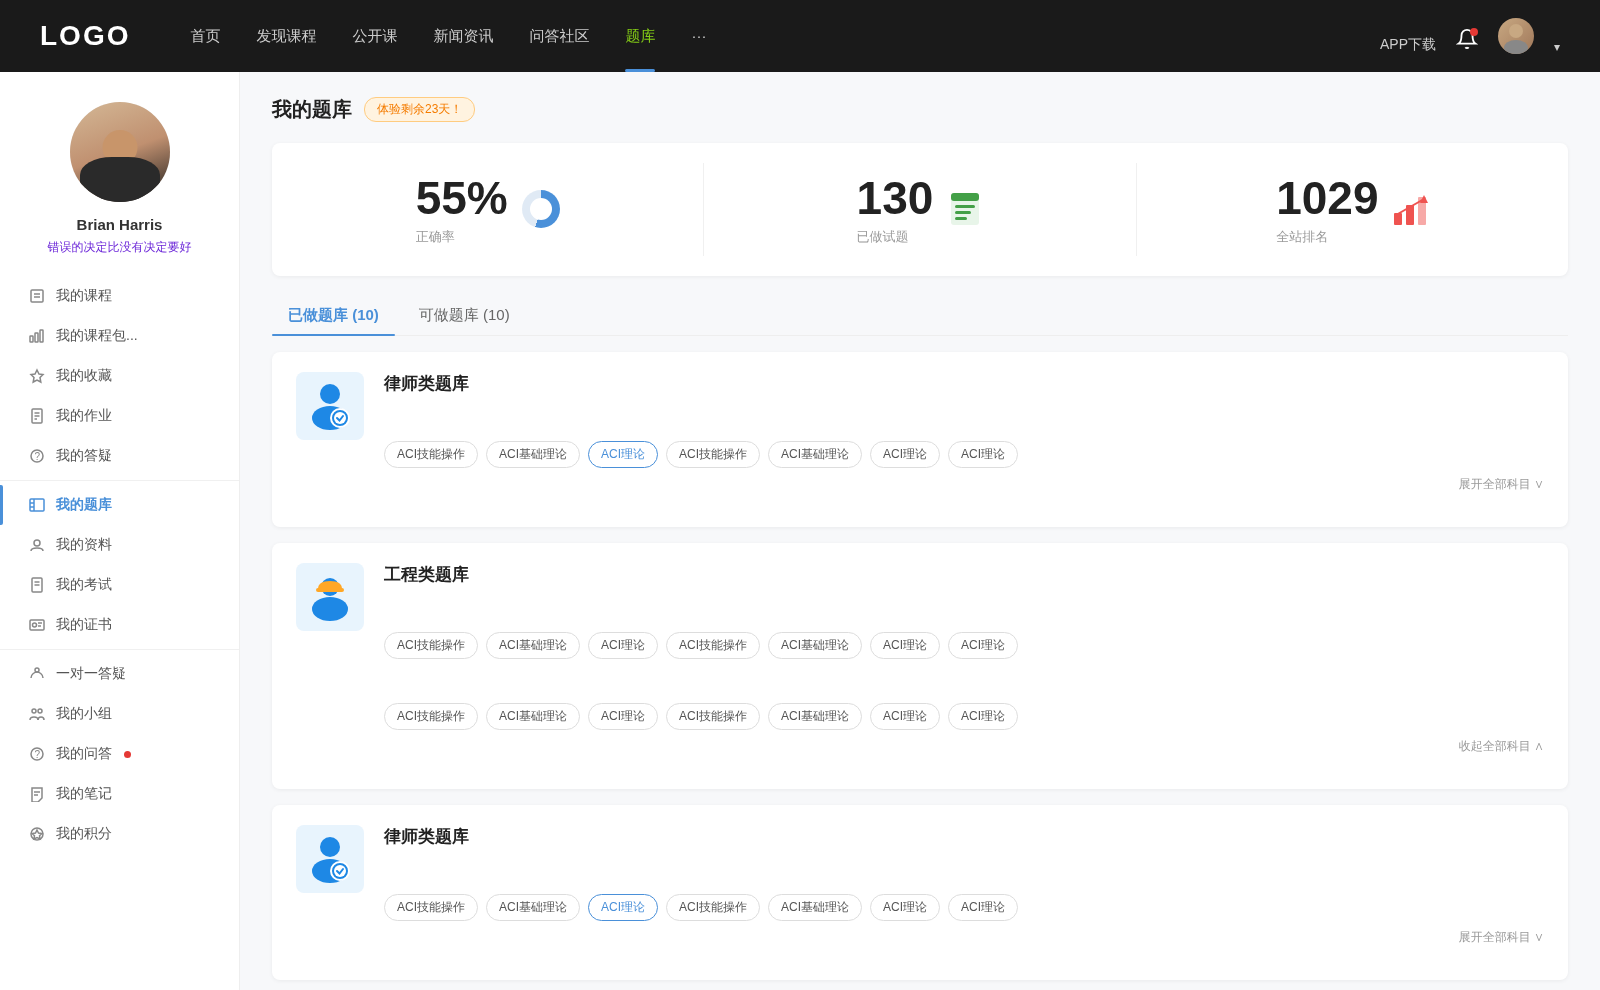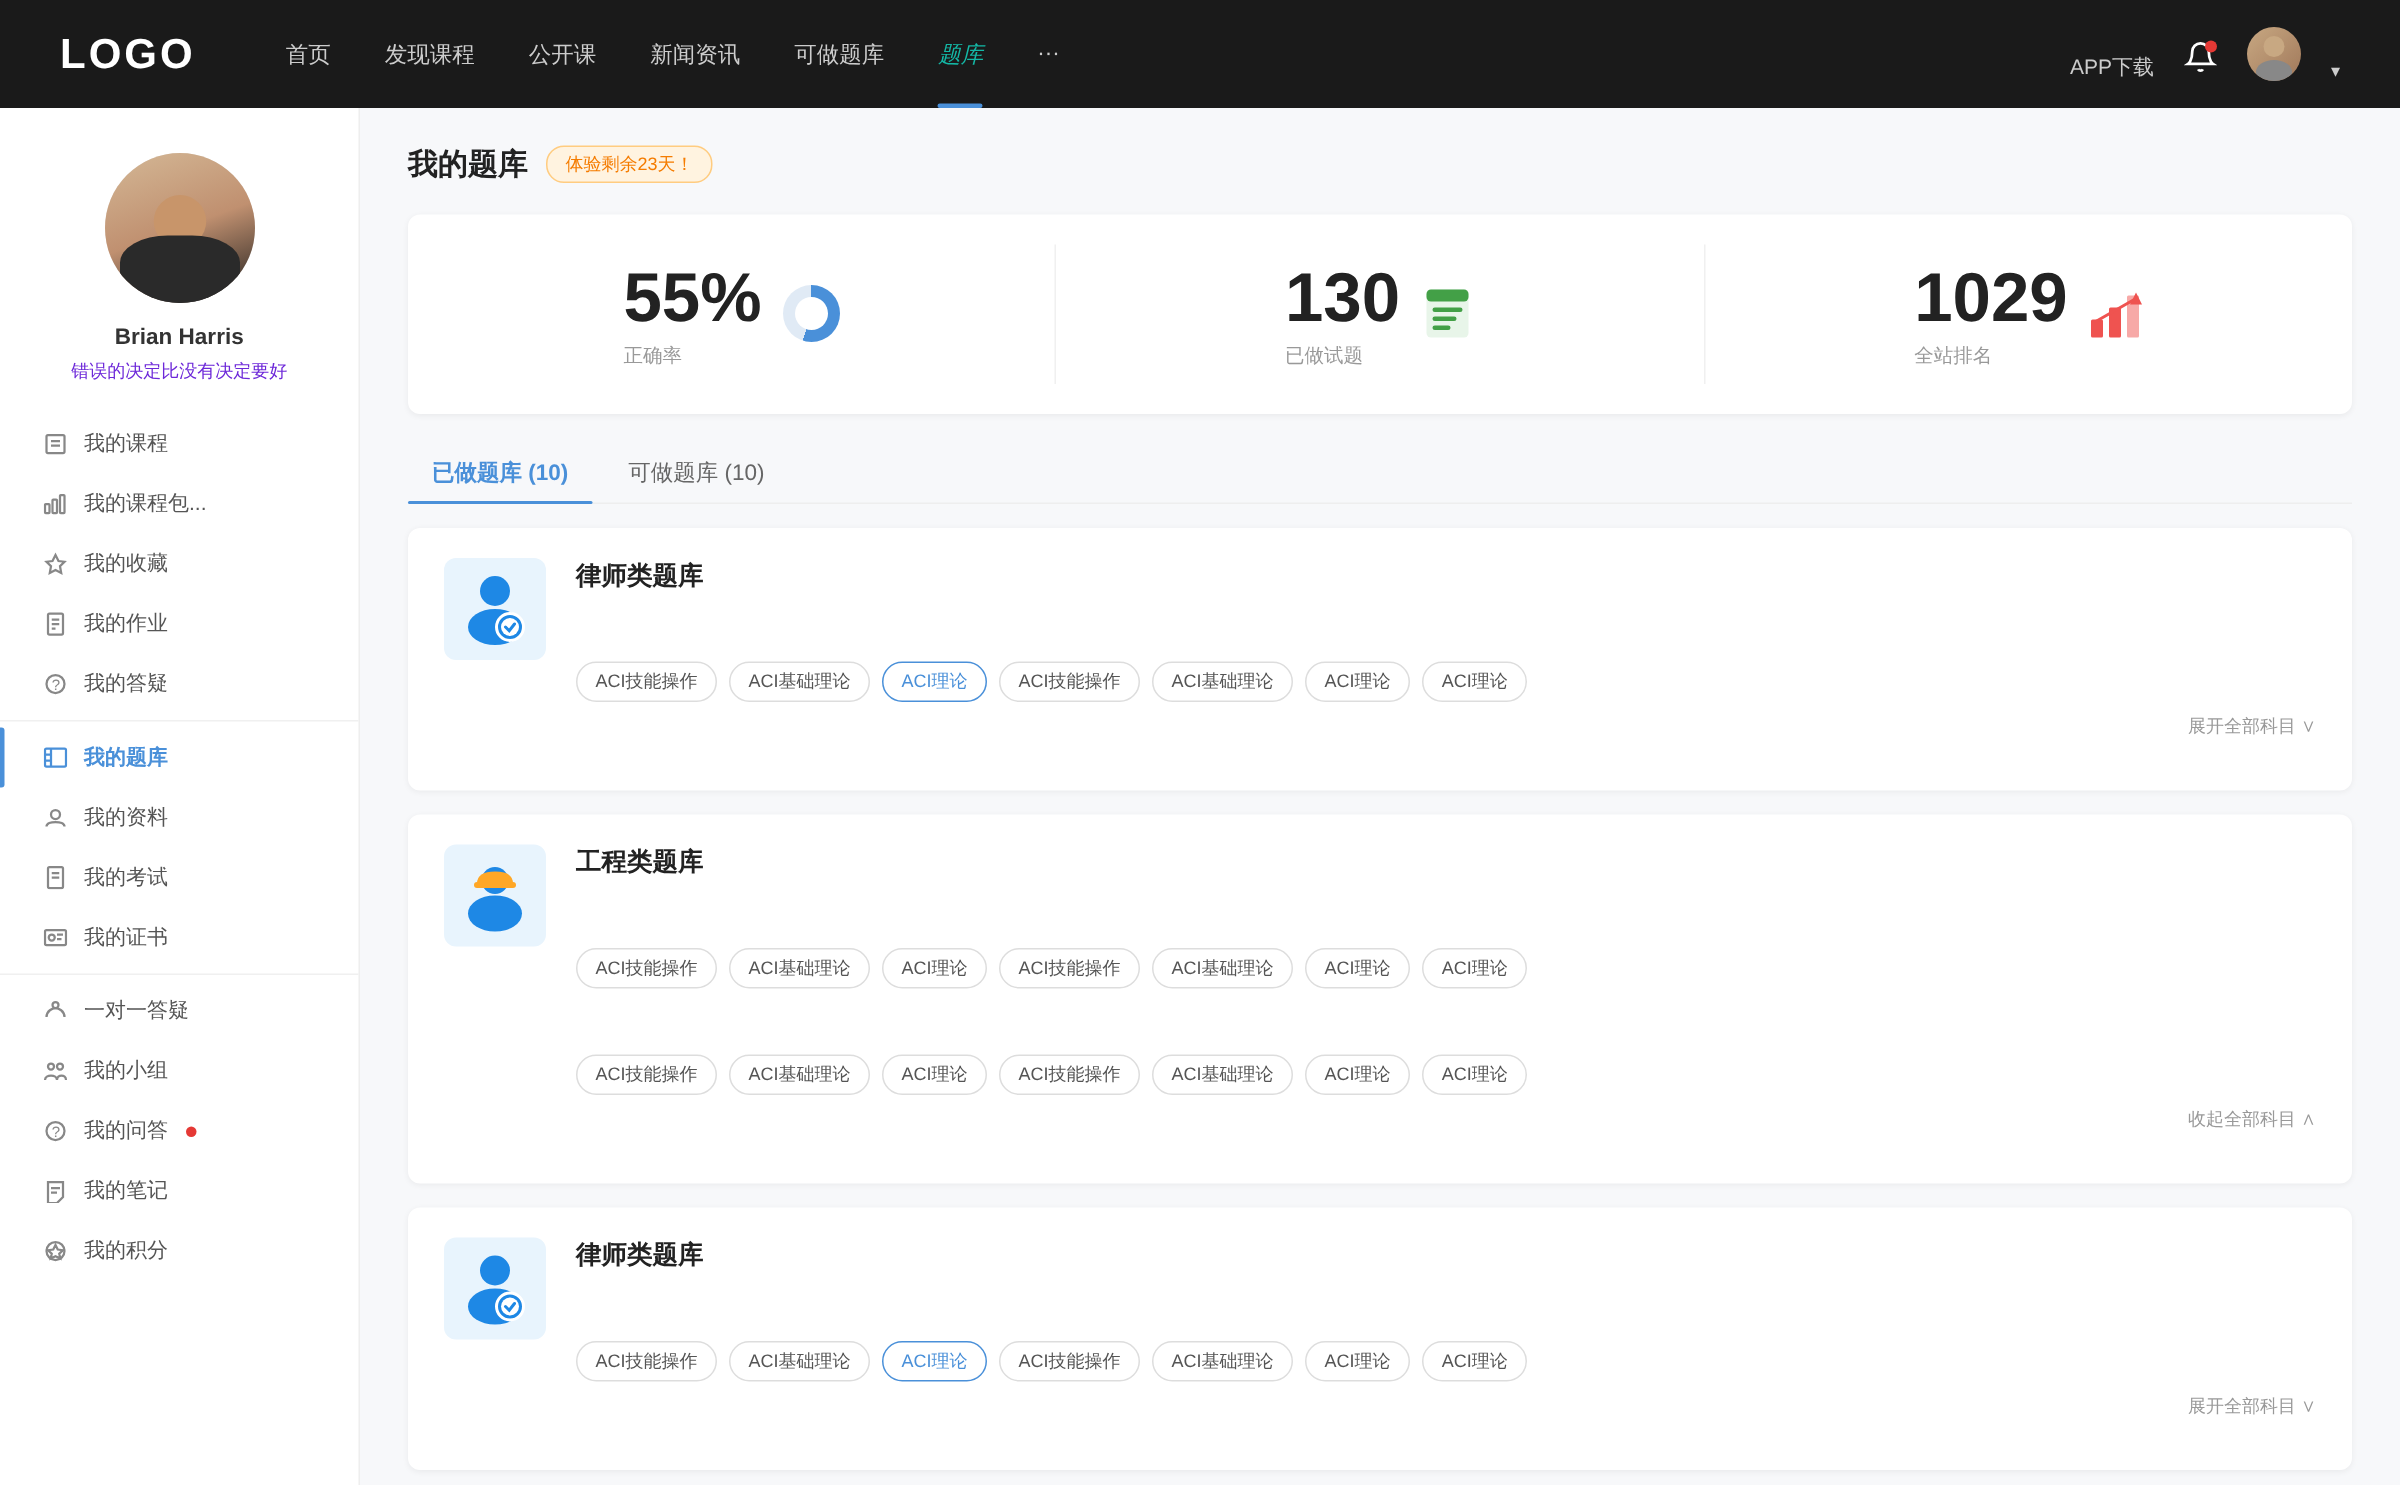--- a/index.html
+++ b/index.html
@@ -29,22 +29,21 @@
       flex: 1;
     }
     .navbar-menu-item {
       color: #ccc;
       font-size: 15px;
       cursor: pointer;
       padding: 4px 0;
       position: relative;
     }
     .navbar-menu-item.active {
-      color: #14b8a6;
-      font-style: italic;
+      color: #84cc16;
     }
     .navbar-menu-item.active::after {
       content: '';
       position: absolute;
       bottom: -22px;
       left: 0; right: 0;
       height: 3px;
       background: #4a90d9;
       border-radius: 2px;
     }
@@ -373,21 +372,21 @@
 </head>
 <body>
 
 <nav class="navbar">
   <span class="navbar-logo">LOGO</span>
   <div class="navbar-menu">
     <span class="navbar-menu-item">首页</span>
     <span class="navbar-menu-item">发现课程</span>
     <span class="navbar-menu-item">公开课</span>
     <span class="navbar-menu-item">新闻资讯</span>
-    <span class="navbar-menu-item">可做题库</span>
+    <span class="navbar-menu-item">问答社区</span>
     <span class="navbar-menu-item active">题库</span>
     <span class="navbar-menu-item">···</span>
   </div>
   <div class="navbar-right">
     <span class="navbar-download">APP下载</span>
     <div class="navbar-bell">
       <svg class="bell-icon" viewBox="0 0 24 24" fill="none" stroke="white" stroke-width="2">
         <path d="M18 8A6 6 0 0 0 6 8c0 7-3 9-3 9h18s-3-2-3-9"></path>
         <path d="M13.73 21a2 2 0 0 1-3.46 0"></path>
       </svg>

